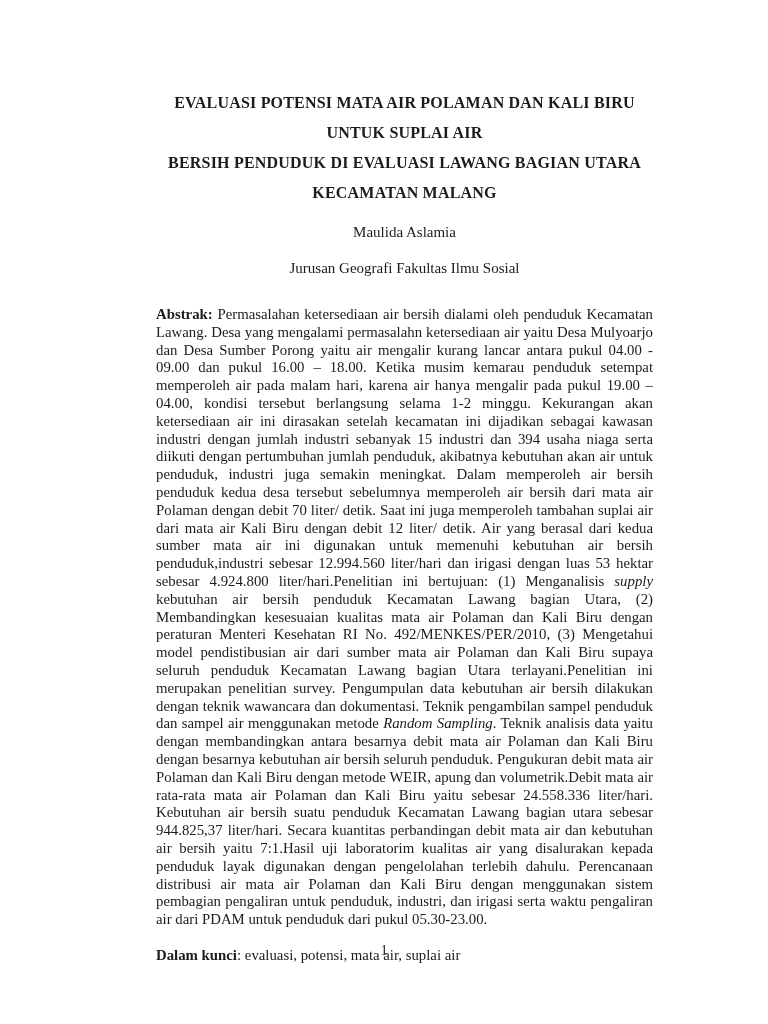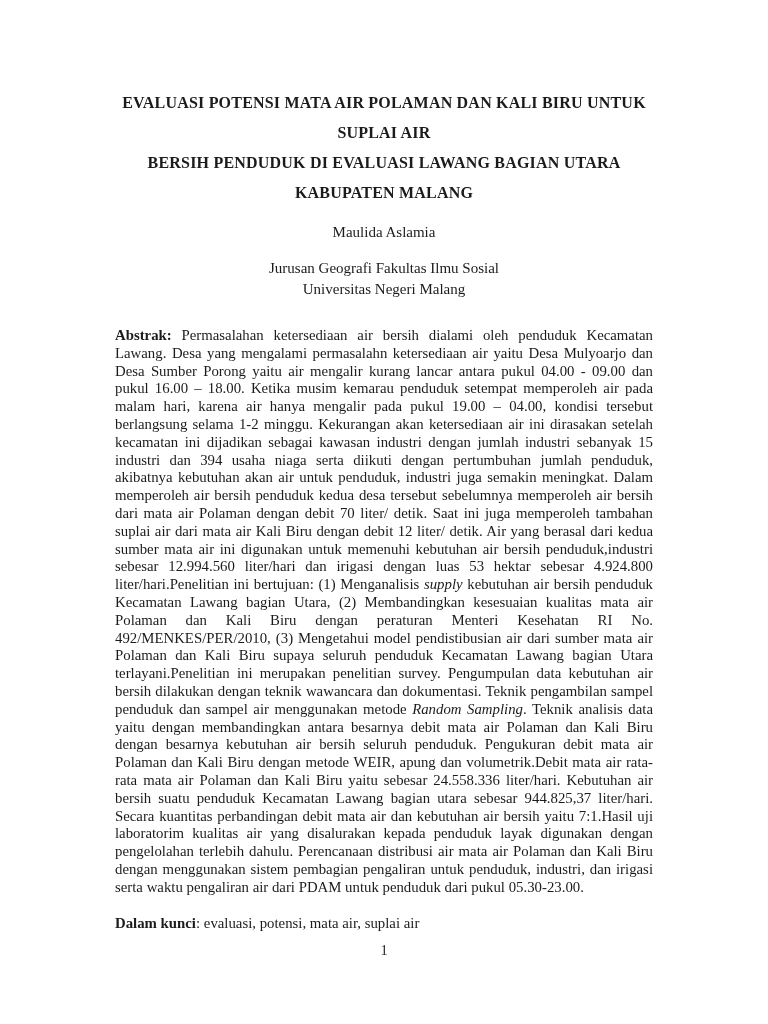--- a/index.html
+++ b/index.html
@@ -12,20 +12,21 @@
     width: 768px;
     height: 1024px;
     background: #ffffff;
     color: #1b1b1b;
     font-family: "Liberation Serif", serif;
     overflow: hidden;
     box-sizing: border-box;
   }
   .content {
     padding: 0 115px;
+    margin-left: 41px;
   }
   .title-block {
     margin-top: 88px;
     text-align: center;
     font-weight: bold;
     font-size: 16px;
     line-height: 30px;
     letter-spacing: 0.2px;
   }
   .author {
@@ -65,28 +66,27 @@
 </style>
 </head>
 <body>
 
 <div class="page">
   <div class="content">
 
     <div class="title-block">
       <div>EVALUASI POTENSI MATA AIR POLAMAN DAN KALI BIRU UNTUK SUPLAI AIR</div>
       <div>BERSIH PENDUDUK DI EVALUASI LAWANG BAGIAN UTARA</div>
-      <div>KABUPATEN MALANG</div>
+      <div>KECAMATAN MALANG</div>
     </div>
 
     <div class="author">Maulida Aslamia</div>
 
     <div class="affiliation">
       <div>Jurusan Geografi Fakultas Ilmu Sosial</div>
-      <div>Universitas Negeri Malang</div>
     </div>
 
     <p class="abstract"><span class="seg-bold">Abstrak:</span><span> Permasalahan ketersediaan air bersih dialami oleh penduduk Kecamatan Lawang. Desa yang mengalami permasalahn ketersediaan air yaitu Desa Mulyoarjo dan Desa Sumber Porong yaitu air mengalir kurang lancar antara pukul 04.00 - 09.00 dan pukul 16.00 – 18.00. Ketika musim kemarau penduduk setempat memperoleh air pada malam hari, karena air hanya mengalir pada pukul 19.00 – 04.00, kondisi tersebut berlangsung selama 1-2 minggu. Kekurangan akan ketersediaan air ini dirasakan setelah kecamatan ini dijadikan sebagai kawasan industri dengan jumlah industri sebanyak 15 industri dan 394 usaha niaga serta diikuti dengan pertumbuhan jumlah penduduk, akibatnya kebutuhan akan air untuk penduduk, industri juga semakin meningkat. Dalam memperoleh air bersih penduduk kedua desa tersebut sebelumnya memperoleh air bersih dari mata air Polaman dengan debit 70 liter/ detik. Saat ini juga memperoleh tambahan suplai air dari mata air Kali Biru dengan debit 12 liter/ detik. Air yang berasal dari kedua sumber mata air ini digunakan untuk memenuhi kebutuhan air bersih penduduk,industri sebesar 12.994.560 liter/hari dan irigasi dengan luas 53 hektar sebesar 4.924.800 liter/hari.Penelitian ini bertujuan: (1) Menganalisis </span><span class="seg-italic">supply</span><span> kebutuhan air bersih penduduk Kecamatan Lawang bagian Utara, (2) Membandingkan kesesuaian kualitas mata air Polaman dan Kali Biru dengan peraturan Menteri Kesehatan RI No. 492/MENKES/PER/2010, (3) Mengetahui model pendistibusian air dari sumber mata air Polaman dan Kali Biru supaya seluruh penduduk Kecamatan Lawang bagian Utara terlayani.Penelitian ini merupakan penelitian survey. Pengumpulan data kebutuhan air bersih dilakukan dengan teknik wawancara dan dokumentasi. Teknik pengambilan sampel penduduk dan sampel air menggunakan metode </span><span class="seg-italic">Random Sampling</span><span>. Teknik analisis data yaitu dengan membandingkan antara besarnya debit mata air Polaman dan Kali Biru dengan besarnya kebutuhan air bersih seluruh penduduk. Pengukuran debit mata air Polaman dan Kali Biru dengan metode WEIR, apung dan volumetrik.Debit mata air rata-rata mata air Polaman dan Kali Biru yaitu sebesar 24.558.336 liter/hari. Kebutuhan air bersih suatu penduduk Kecamatan Lawang bagian utara sebesar 944.825,37 liter/hari. Secara kuantitas perbandingan debit mata air dan kebutuhan air bersih yaitu 7:1.Hasil uji laboratorim kualitas air yang disalurakan kepada penduduk layak digunakan dengan pengelolahan terlebih dahulu. Perencanaan distribusi air mata air Polaman dan Kali Biru dengan menggunakan sistem pembagian pengaliran untuk penduduk, industri, dan irigasi serta waktu pengaliran air dari PDAM untuk penduduk dari pukul 05.30-23.00.</span></p>
 
     <p class="keywords"><span class="seg-bold">Dalam kunci</span><span>: evaluasi, potensi, mata air, suplai air</span></p>
 
   </div>
 
   <div class="page-number">1</div>
 </div>

